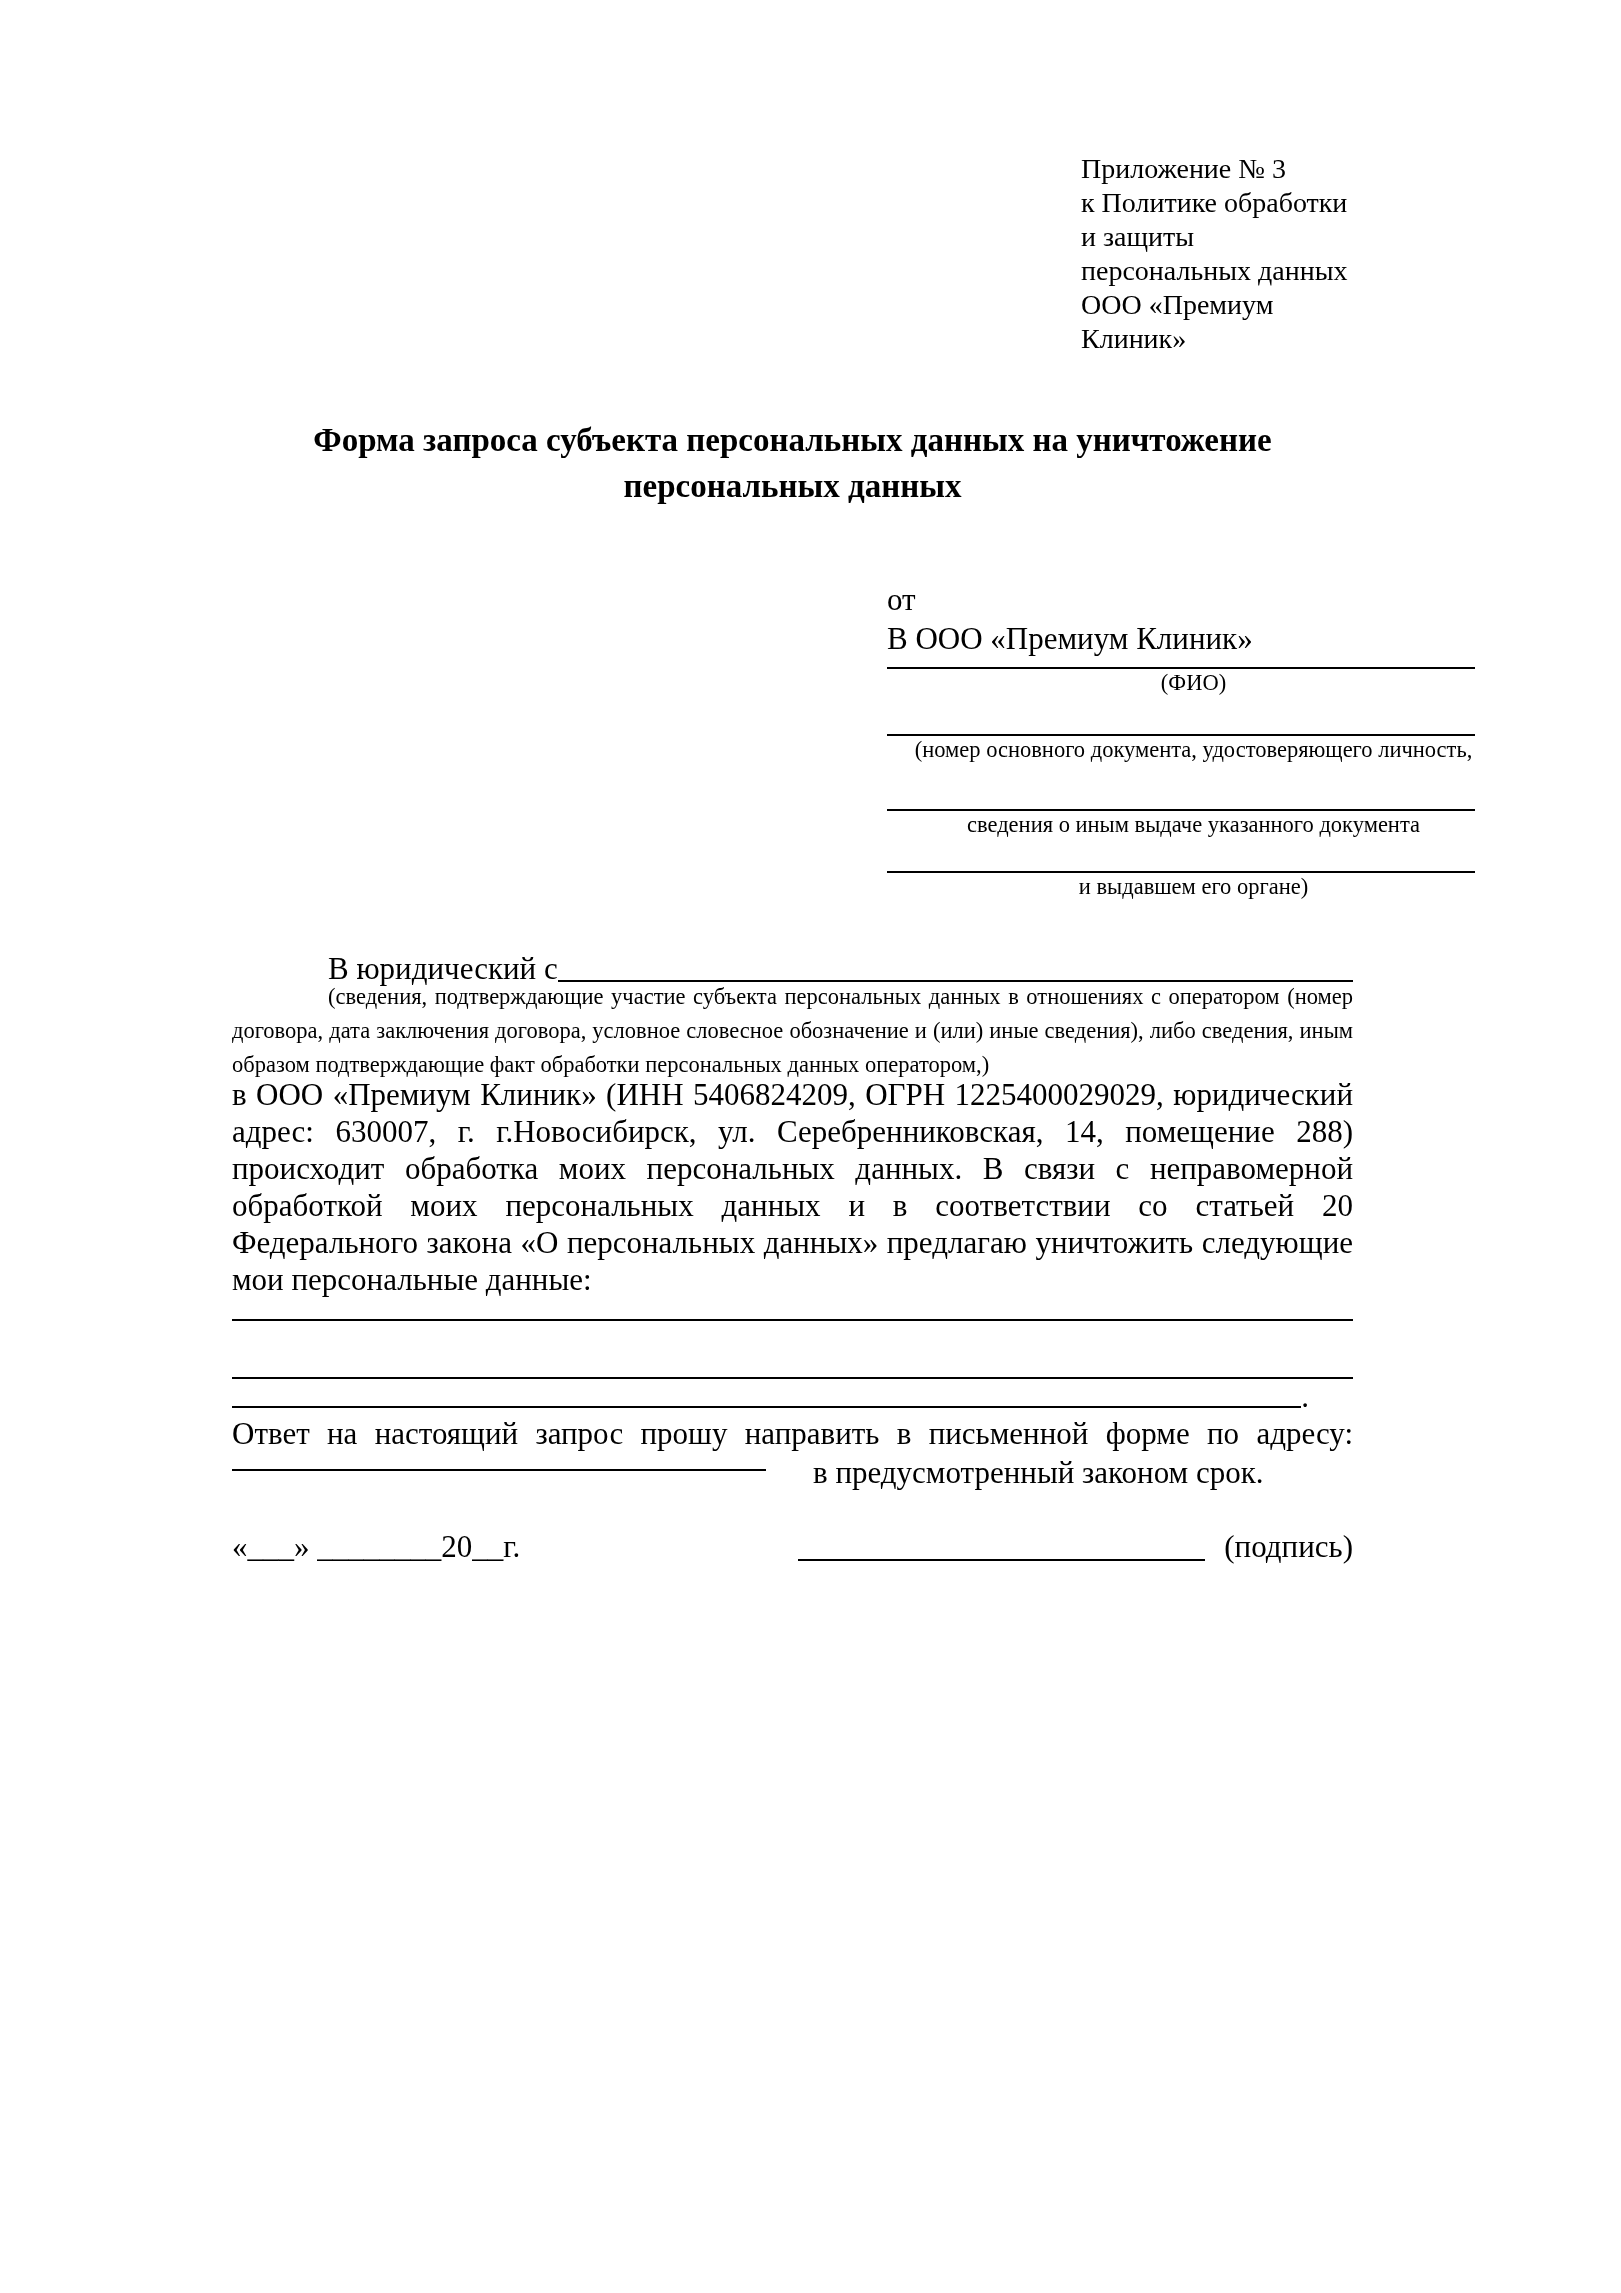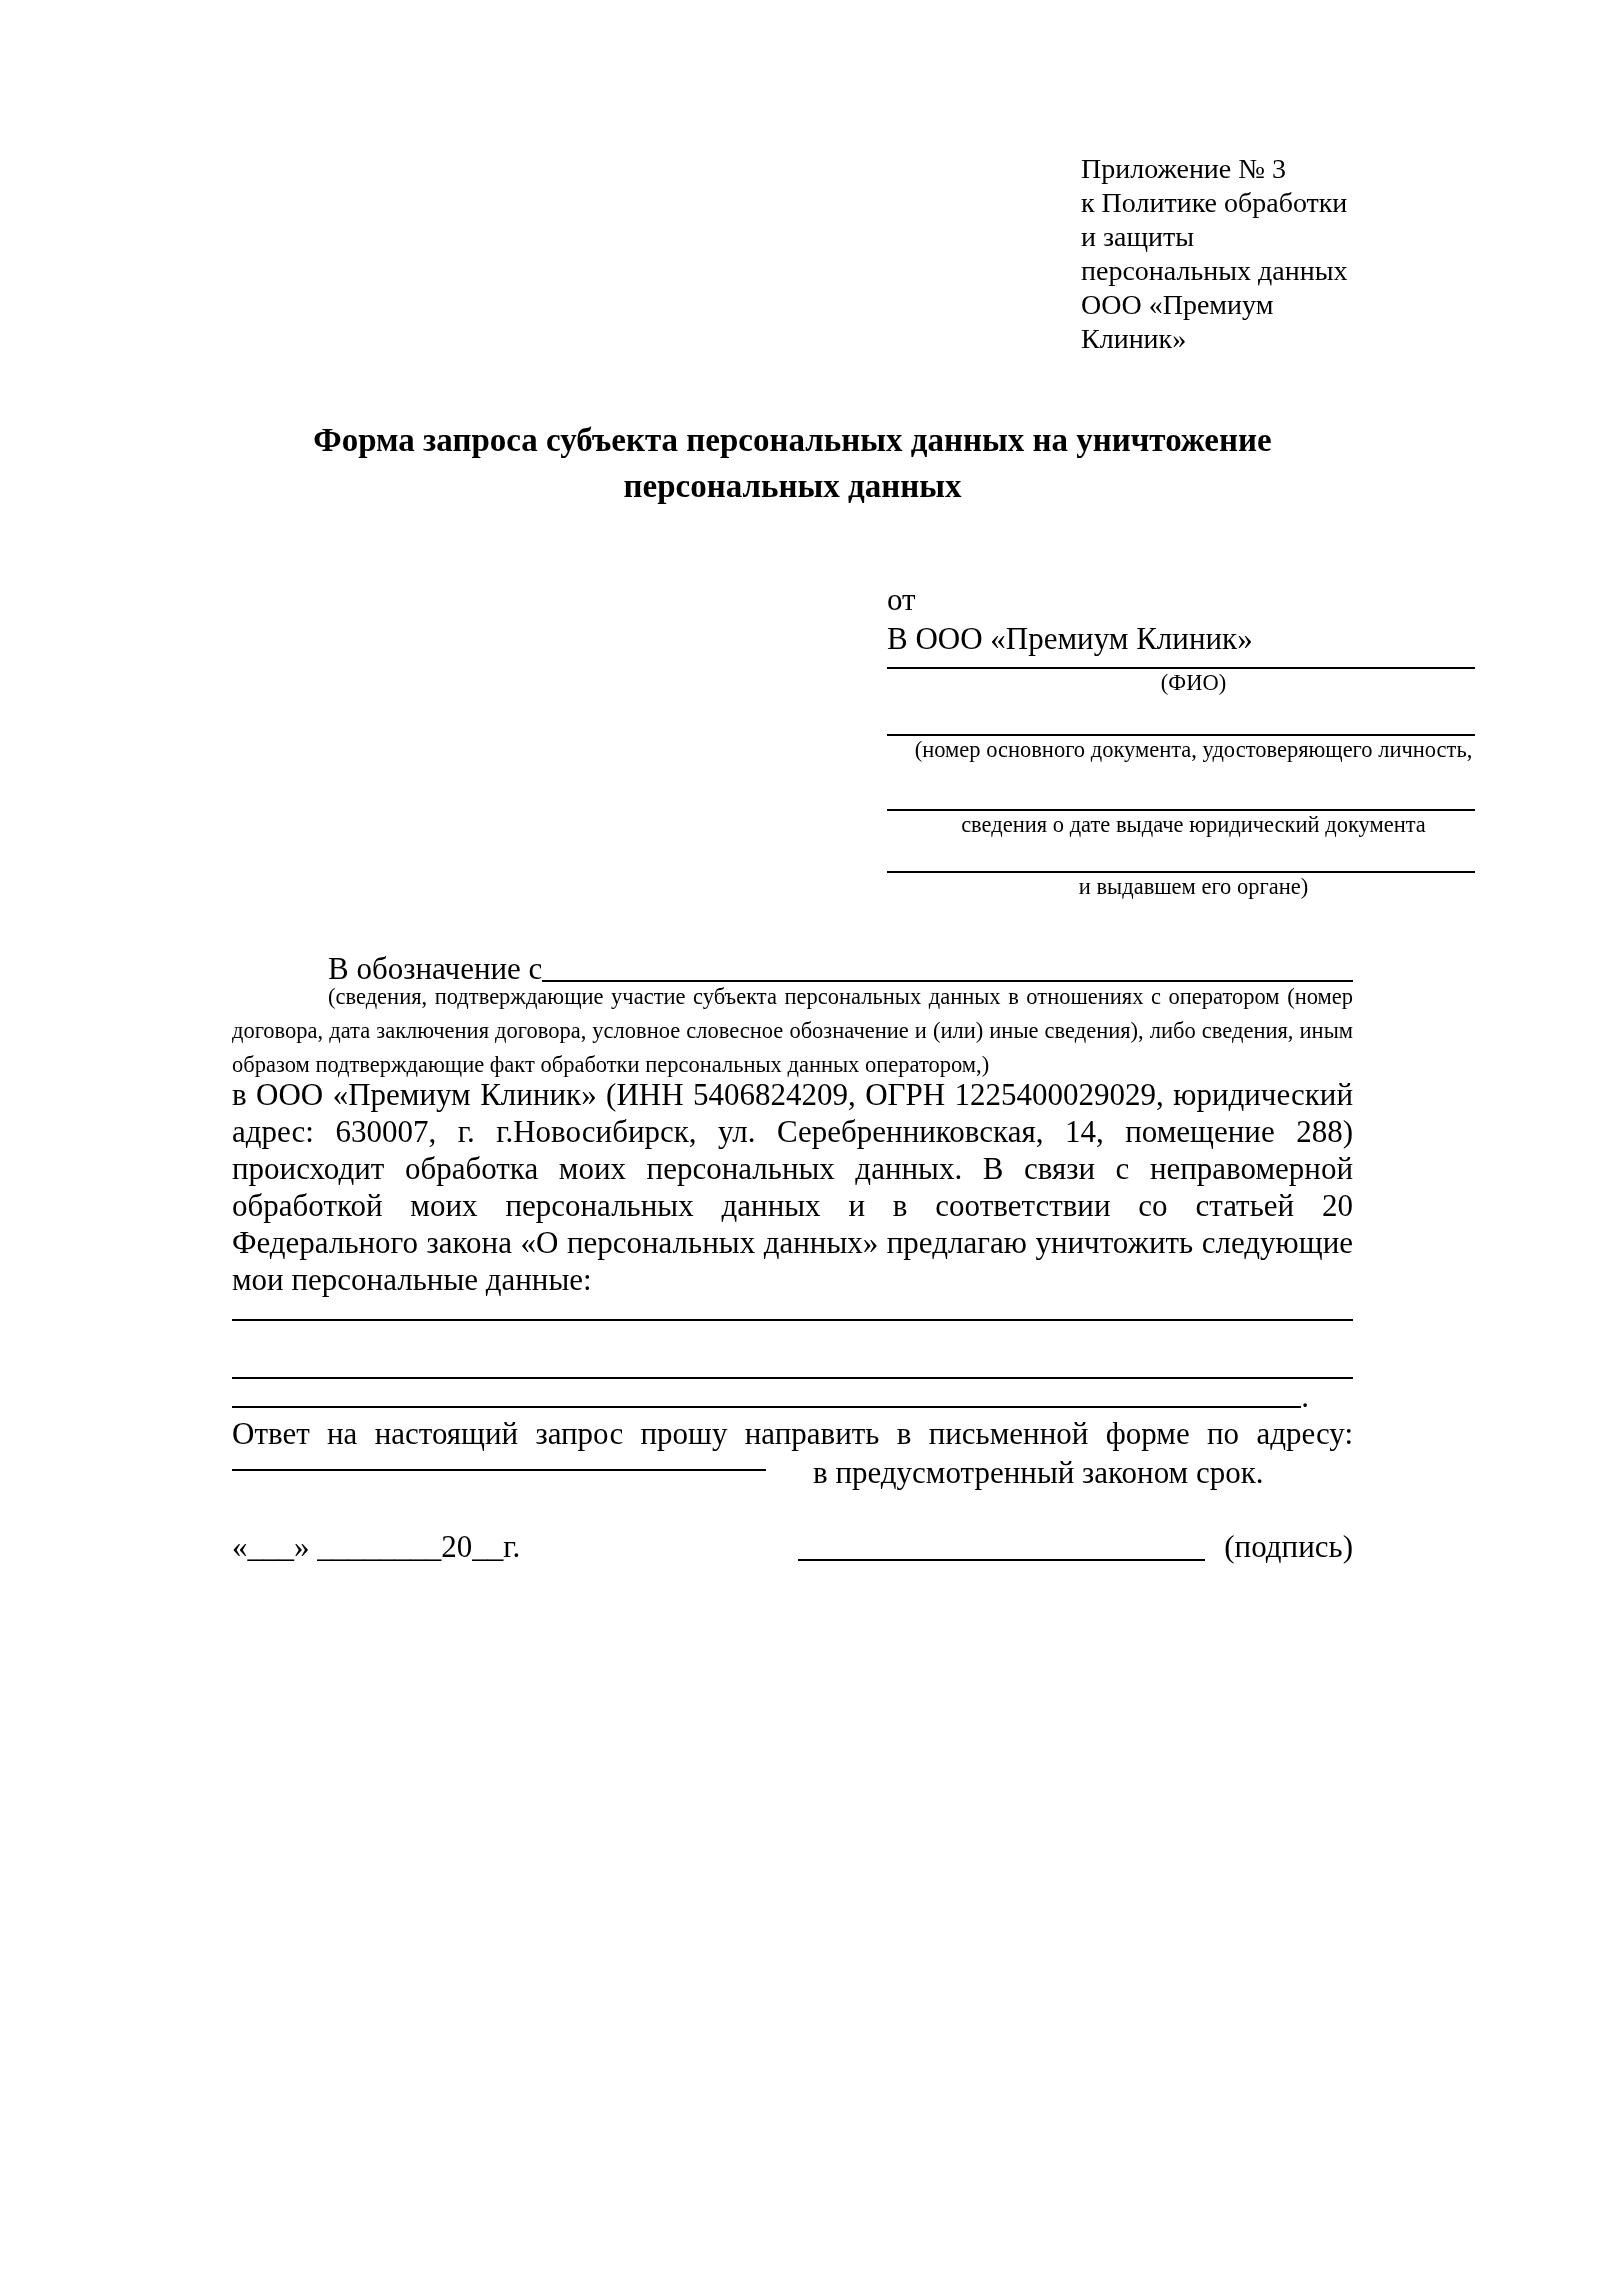--- a/index.html
+++ b/index.html
@@ -158,28 +158,28 @@
   </div>
 
   <div class="recipient">
     <div class="r-line">от</div>
     <div class="r-line">В ООО «Премиум Клиник»</div>
     <div class="blank"></div>
     <div class="cap">(ФИО)</div>
     <div class="blank gap30"></div>
     <div class="cap">(номер основного документа, удостоверяющего личность,</div>
     <div class="blank gap38"></div>
-    <div class="cap">сведения о дате выдаче юридический документа</div>
+    <div class="cap">сведения о иным выдаче указанного документа</div>
     <div class="blank gap24"></div>
     <div class="cap">и выдавшем его органе)</div>
   </div>
 
   <div class="fill-row accordance-row">
     <span class="indent"></span>
-    <span>В обозначение с</span>
+    <span>В юридический с</span>
     <span class="fill"></span>
   </div>
 
   <div class="footnote">(сведения, подтверждающие участие субъекта персональных данных в отношениях с оператором (номер договора, дата заключения договора, условное словесное обозначение и (или) иные сведения), либо сведения, иным образом подтверждающие факт обработки персональных данных оператором,)</div>
 
   <div class="main-para">в ООО «Премиум Клиник» (ИНН 5406824209, ОГРН 1225400029029, юридический адрес: 630007, г. г.Новосибирск, ул. Серебренниковская, 14, помещение 288) происходит обработка моих персональных данных. В связи с неправомерной обработкой моих персональных данных и в соответствии со статьей 20 Федерального закона «О персональных данных» предлагаю уничтожить следующие мои персональные данные:</div>
 
   <div class="rule rule-1"></div>
   <div class="rule rule-2"></div>
 

